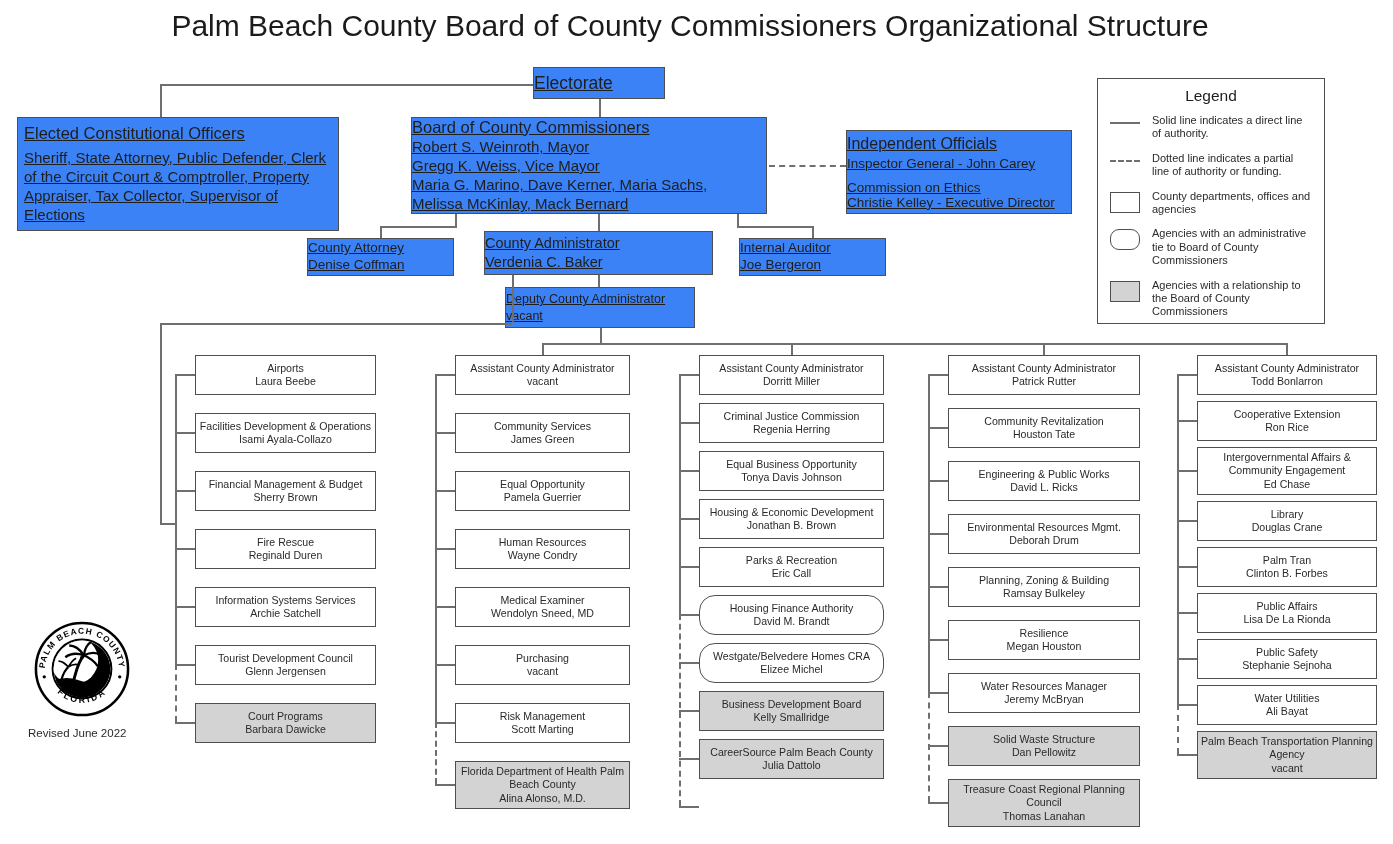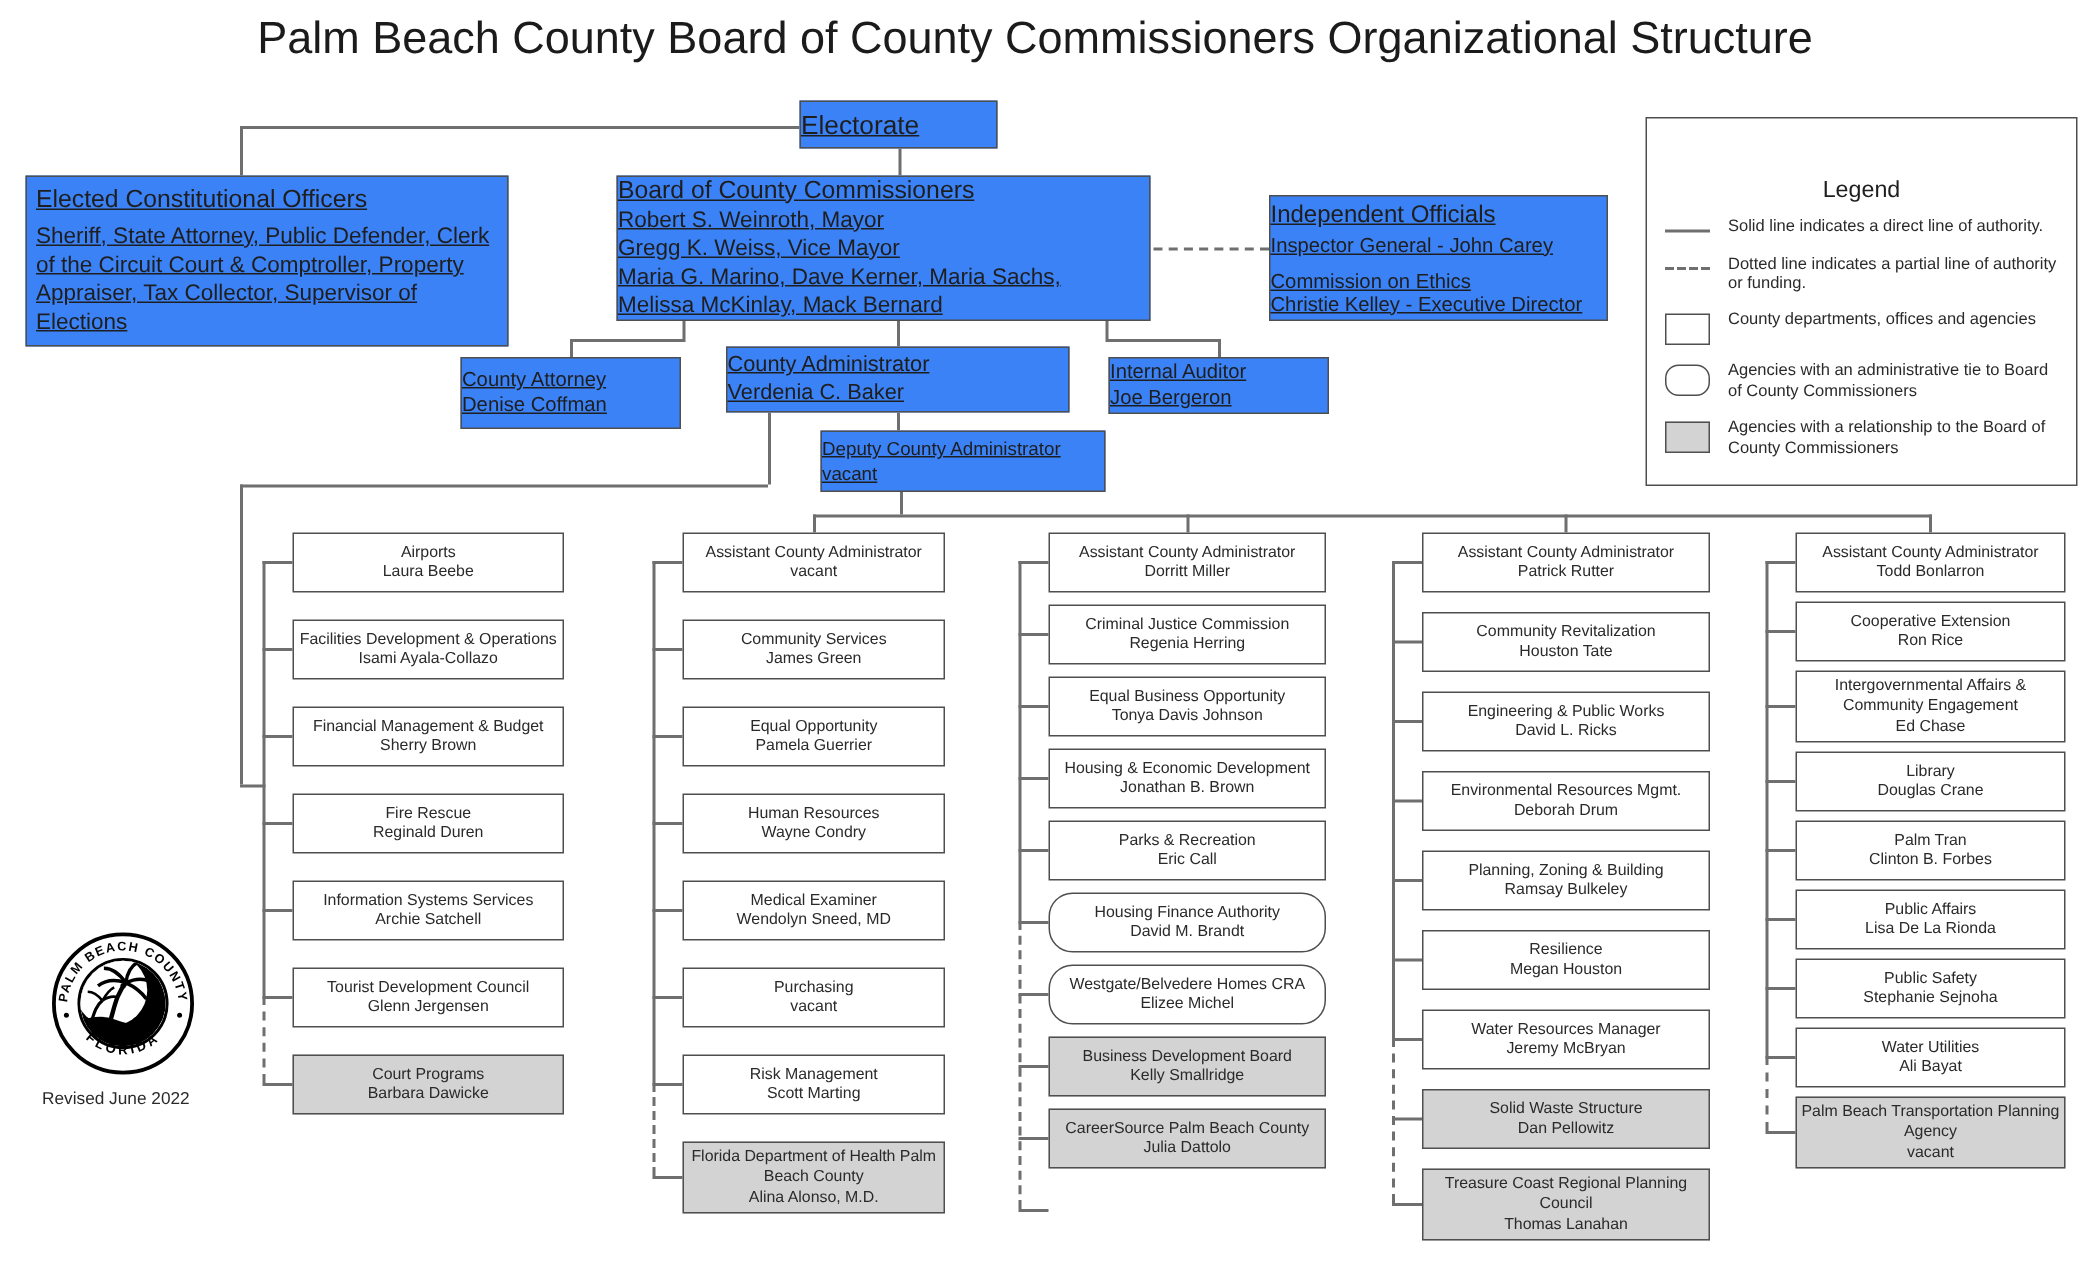--- a/index.html
+++ b/index.html
@@ -25,22 +25,22 @@
   .c2{left:699px;width:185px;gap:8px;}
   .c3{left:948px;width:192px;gap:13px;}
   .c4{left:1197px;width:180px;gap:6px;}
   .node{position:relative;flex:none;height:40px;box-sizing:border-box;border:1.5px solid #4f4f4f;
         background:#fff;display:flex;flex-direction:column;justify-content:center;text-align:center;
         font-size:10.6px;line-height:1.24;padding:0 2px;color:#2a2a2a;}
   .node.tall{height:48px;}
   .node.rounded{border-radius:16px;}
   .node.gray{background:#d3d3d3;}
   
-  .legend{position:absolute;left:1097px;top:78px;width:288px;height:246px;border:1.6px solid #4f4f4f;
-          box-sizing:border-box;padding:8px 12px 6px 12px;display:flex;flex-direction:column;justify-content:flex-end;}
+  .legend{position:absolute;left:1097px;top:78px;width:228px;height:246px;border:1.6px solid #4f4f4f;
+          box-sizing:border-box;padding:8px 12px 6px 12px;display:flex;flex-direction:column;}
   .legend-title{font-size:15.5px;text-align:center;margin-bottom:9px;}
   .legend-row{display:flex;align-items:flex-start;margin-bottom:11px;}
   .legend-sym{flex:none;width:42px;padding-top:2px;}
   .legend-text{font-size:11px;line-height:1.22;color:#2a2a2a;}
   .sym-line{width:30px;border-top:2px solid #6f6f6f;margin-top:6px;}
   .sym-dash{width:30px;border-top:2px dashed #6f6f6f;margin-top:6px;}
   .sym-rect{width:30px;height:21px;border:1.5px solid #4f4f4f;background:#fff;box-sizing:border-box;}
   .sym-round{width:30px;height:21px;border:1.5px solid #4f4f4f;border-radius:9px;background:#fff;box-sizing:border-box;}
   .sym-gray{width:30px;height:21px;border:1.5px solid #4f4f4f;background:#d3d3d3;box-sizing:border-box;}
   
@@ -109,39 +109,39 @@
         </div>
         <div class="legend-row">
           <div class="legend-sym">
             <div class="sym-gray"></div>
           </div>
           <div class="legend-text">Agencies with a relationship to the Board of County Commissioners</div>
         </div>
       </div>
   </div>
 
-  <div class="box" style="left:307px;top:238px;width:147px;height:48px;">
+  <div class="box" style="left:307px;top:238px;width:147px;height:38px;">
     <div style="font-size:13.5px;line-height:1.25;">
       <div>County Attorney</div>
       <div>Denise Coffman</div>
     </div>
   </div>
   <div class="box" style="left:484px;top:231px;width:229px;height:44px;">
     <div style="font-size:14.5px;line-height:1.3;">
       <div>County Administrator</div>
       <div>Verdenia C. Baker</div>
     </div>
   </div>
   <div class="box" style="left:739px;top:238px;width:147px;height:38px;">
     <div style="font-size:13.5px;line-height:1.25;">
       <div>Internal Auditor</div>
       <div>Joe Bergeron</div>
     </div>
   </div>
-  <div class="box" style="left:505px;top:287px;width:190px;height:41px;margin-left:42px;">
+  <div class="box" style="left:505px;top:287px;width:190px;height:41px;">
     <div style="font-size:12.5px;line-height:1.3;">
       <div>Deputy County Administrator</div>
       <div>vacant</div>
     </div>
   </div>
 
   <div class="col c0">
       <div class="node">
         <div>Airports</div>
         <div>Laura Beebe</div>

